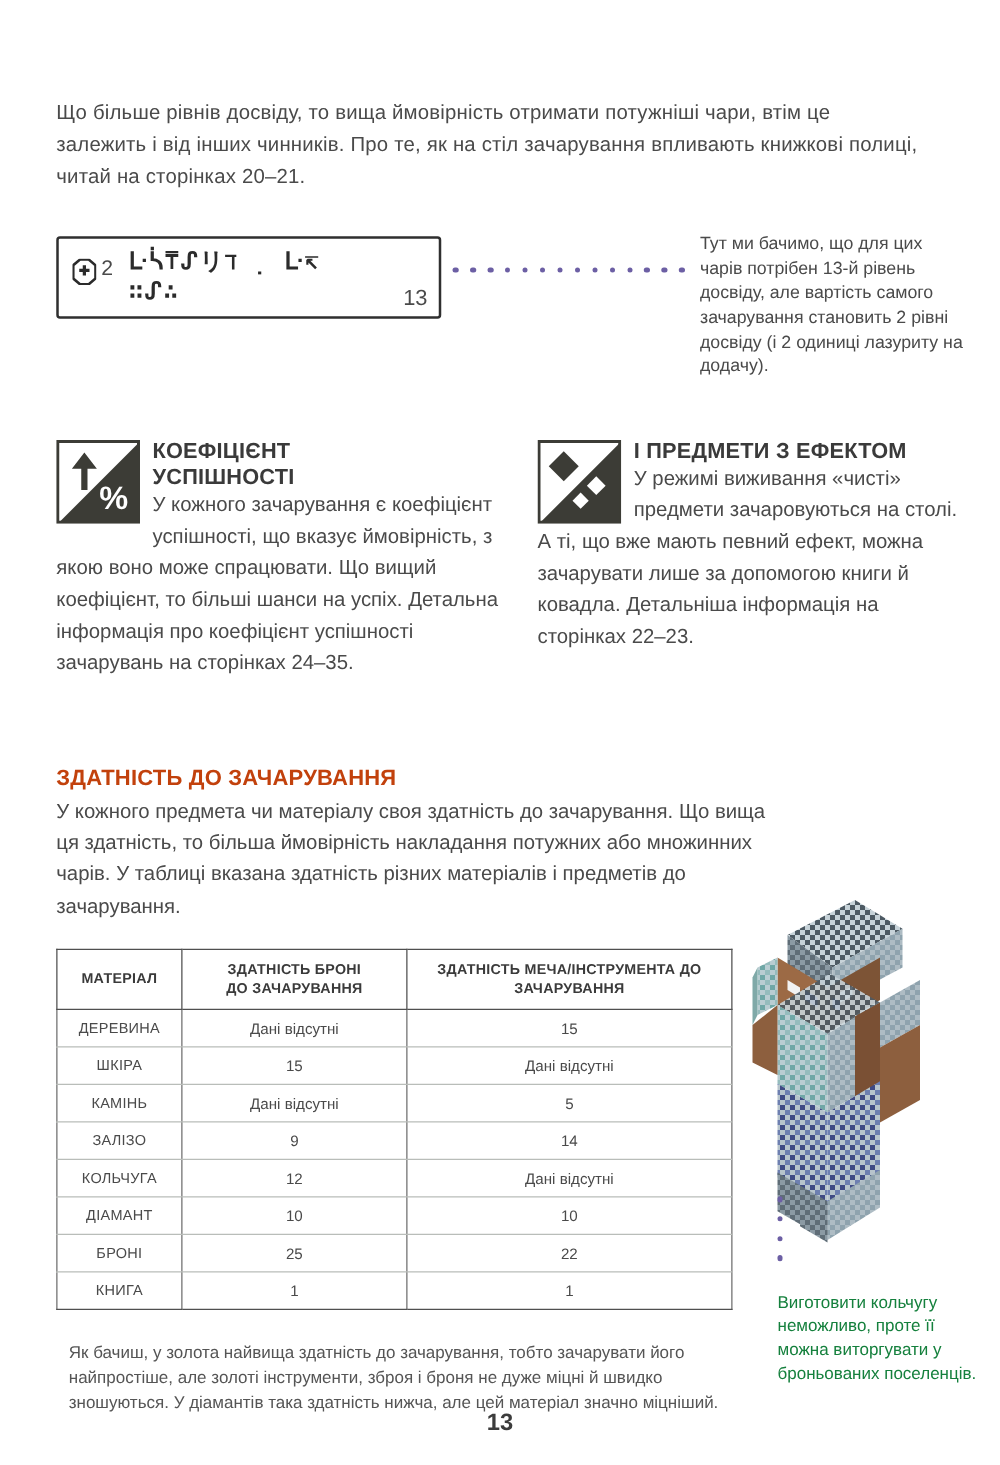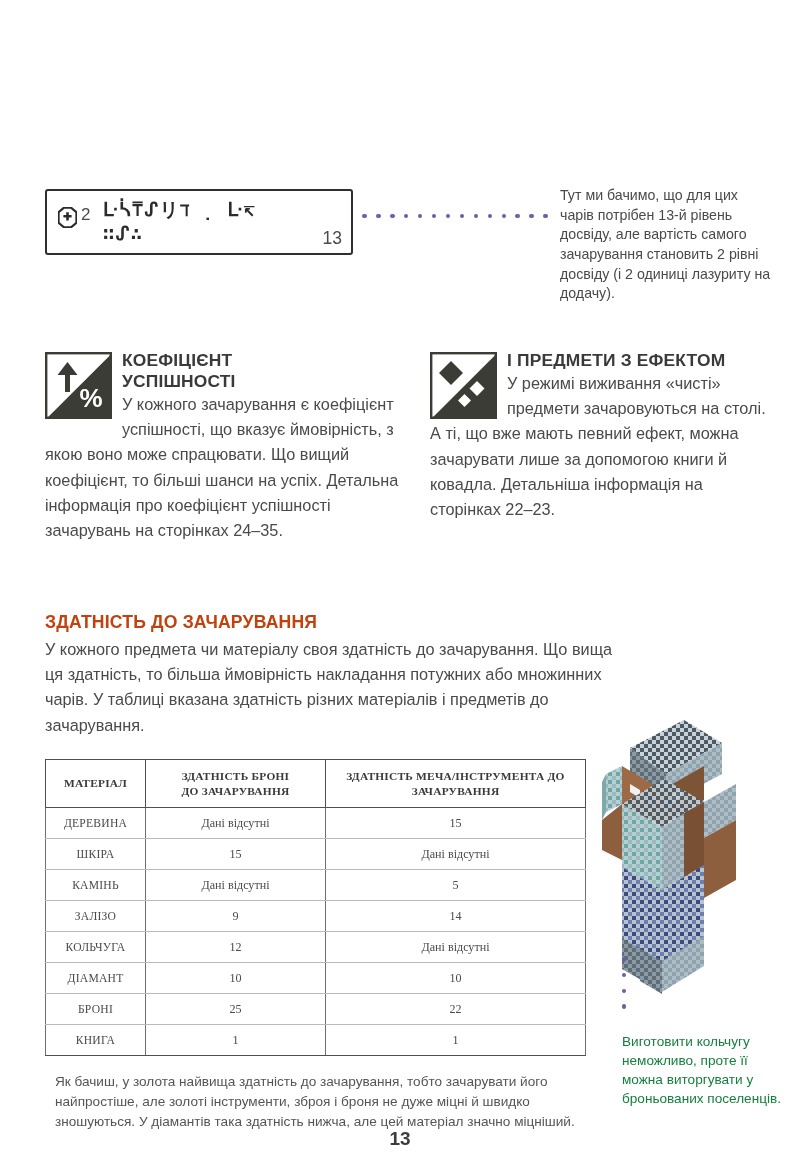--- a/index.html
+++ b/index.html
@@ -169,21 +169,20 @@
   }
 
   
   #enchantability-table {
     position: absolute;
     left: 45px;
     top: 759px;
     width: 540px;
     border-collapse: collapse;
     table-layout: fixed;
-    font-family: Liberation Serif, serif;
   }
   #enchantability-table th,
   #enchantability-table td {
     border: 1px solid #9aa39a;
     text-align: center;
     vertical-align: middle;
     color: #4a4a4a;
   }
   #enchantability-table thead th {
     border: 1.8px solid #4f4f4f;
@@ -267,20 +266,21 @@
     font-size: 19px;
     font-weight: bold;
     color: #3c3c3c;
   }
 </style>
 </head>
 <body>
 
 <div class="page">
 
+  <p id="intro-paragraph">Що більше рівнів досвіду, то вища ймовірність отримати потужніші чари, втім це залежить і від інших чинників. Про те, як на стіл зачарування впливають книжкові полиці, читай на сторінках 20–21.</p>
 
   <div id="enchant-box">
     <svg id="lapis-icon" viewBox="0 0 19 21">
       <path d="M6 0.6 H13 L18.4 5.2 V15.8 L13 20.4 H6 L0.6 15.8 V5.2 Z" fill="none" stroke="#2b2b2b" stroke-width="2.1"></path>
       <path d="M8.2 5.2 h2.6 v2.8 h2.8 v2.6 h-2.8 v2.8 H8.2 v-2.8 H5.4 V8 h2.8 z" fill="#2b2b2b"></path>
     </svg>
     <span id="lapis-cost">2</span>
     <span id="rune-line-1">ᒷᓵ⍑ᔑリℸ ̣ ᒷ↸</span>
     <span id="rune-line-2">∷ᔑ∴</span>
     <span id="enchant-level">13</span>

